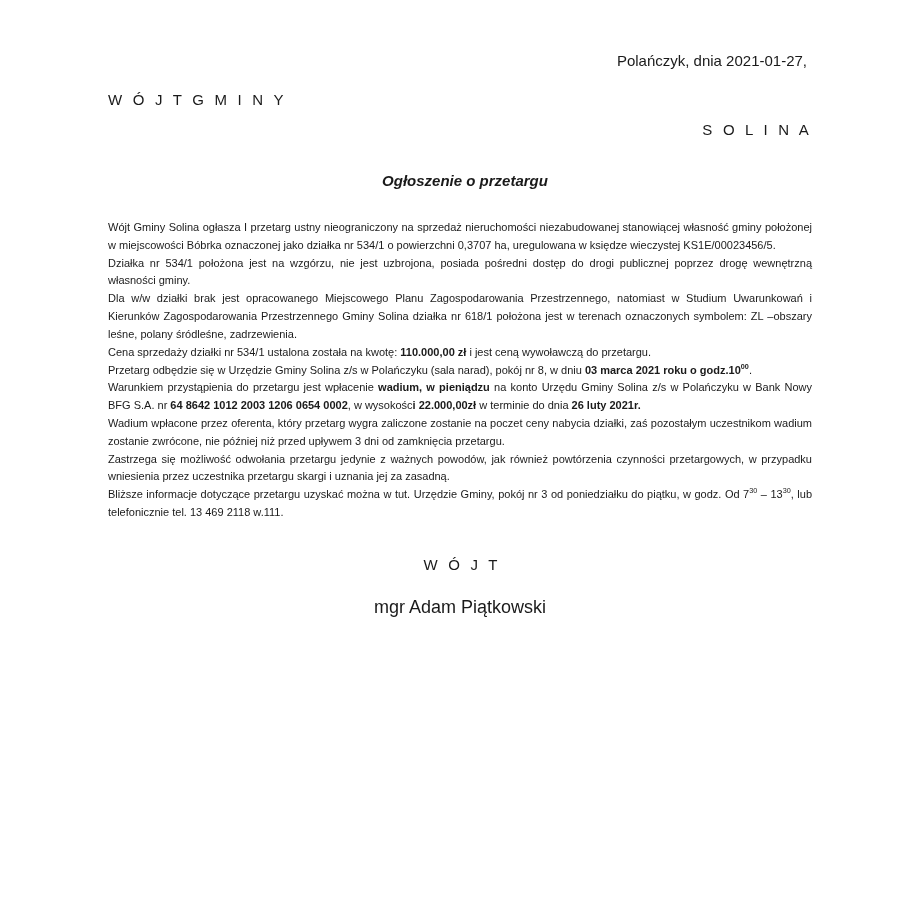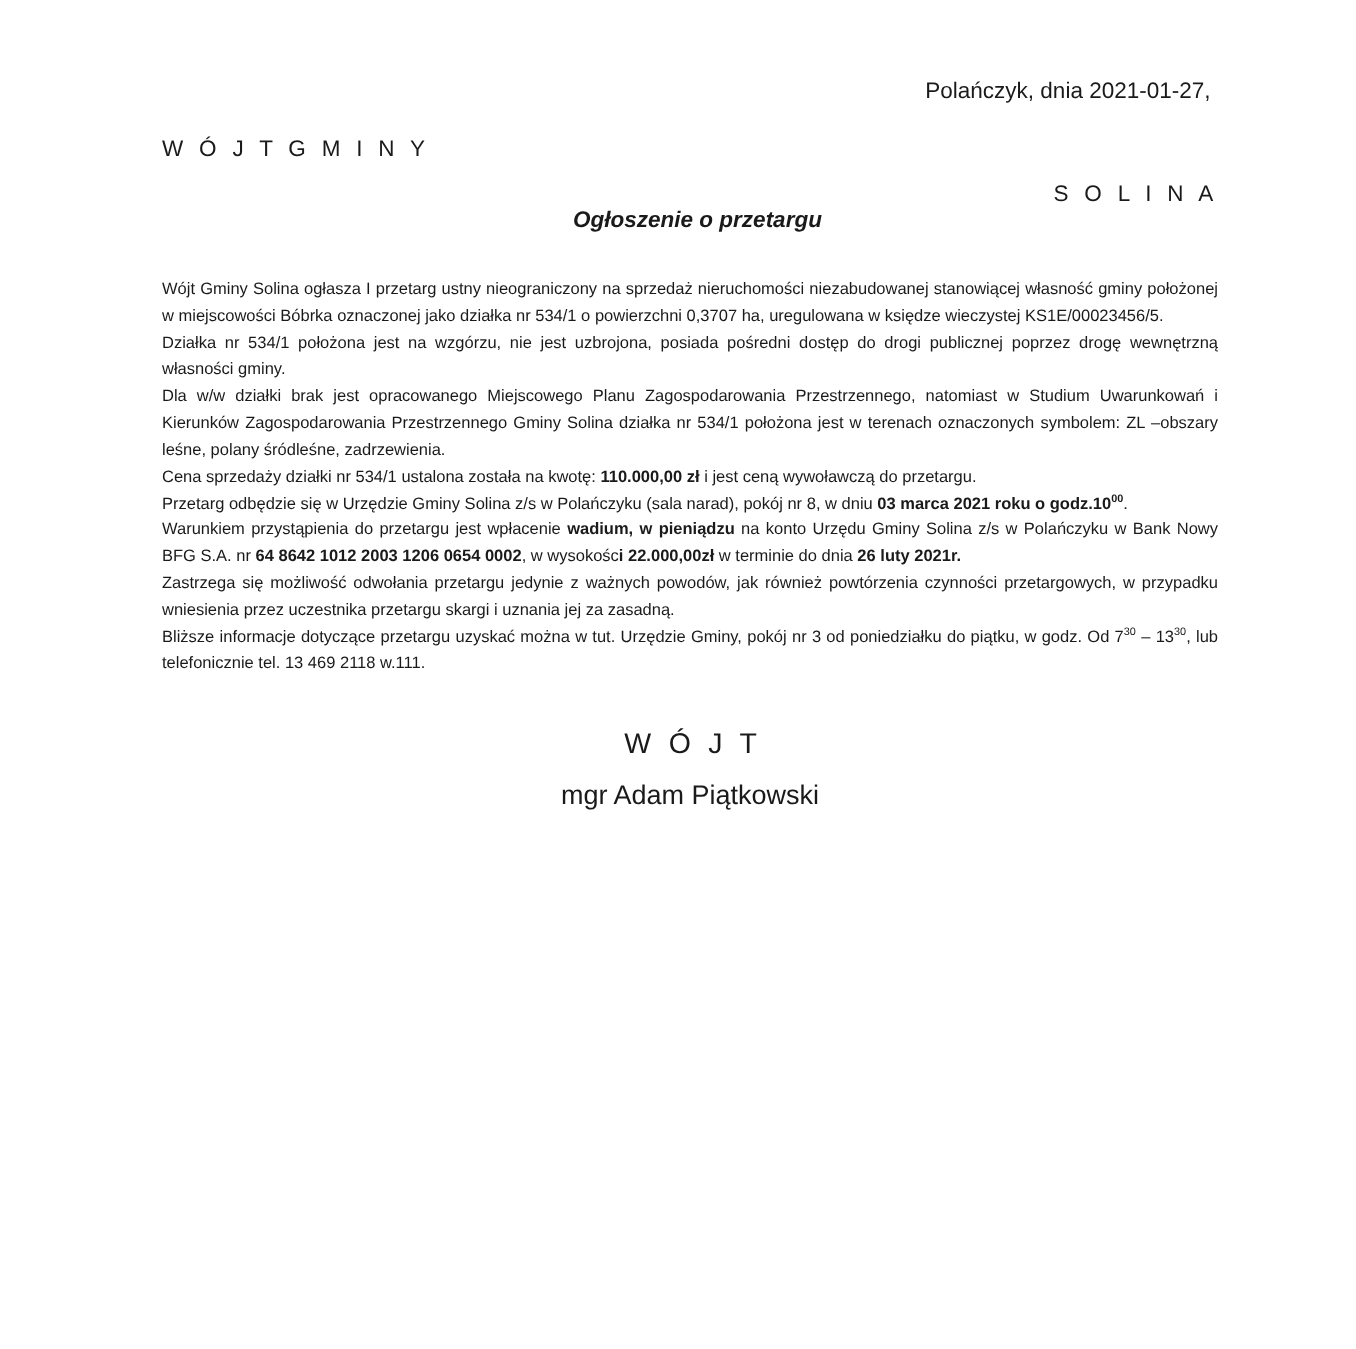--- a/index.html
+++ b/index.html
@@ -24,20 +24,21 @@
     position: relative;
   }
   .date-line {
     text-align: right;
     font-size: 15px;
     padding-right: 5px;
     margin-bottom: 22px;
   }
   .header-block {
     margin-top: 0;
+    margin-bottom: 34px;
   }
   .header-line1 {
     font-size: 15px;
     letter-spacing: 3.2px;
     margin-left: 0px;
   }
   .header-line2 {
     font-size: 15px;
     letter-spacing: 3.2px;
     margin-left: 22px;
@@ -65,23 +66,23 @@
   sup {
     font-size: 0.66em;
     vertical-align: super;
     line-height: 0;
   }
   .signature {
     margin-top: 34px;
     text-align: center;
   }
   .sig-title {
-    font-size: 19px;
+    font-size: 15px;
     letter-spacing: 3.2px;
-    margin-bottom: 12px;
+    margin-bottom: 24px;
     padding-left: 4px;
   }
   .sig-name {
     font-size: 18px;
   }
 </style>
 </head>
 <body>
 
 <div class="page">
@@ -92,21 +93,21 @@
     <div class="header-line1">W Ó J T   G M I N Y</div>
     <div class="header-line2">S O L I N A</div>
   </div>
 
   <div class="doc-title">Ogłoszenie o przetargu</div>
 
   <p class="body-par">Wójt Gminy Solina ogłasza I przetarg ustny nieograniczony na sprzedaż nieruchomości niezabudowanej stanowiącej własność gminy położonej w miejscowości Bóbrka oznaczonej jako działka nr 534/1 o powierzchni  0,3707 ha, uregulowana w księdze wieczystej KS1E/00023456/5.</p>
 
   <p class="body-par">Działka nr 534/1 położona jest na wzgórzu, nie jest uzbrojona, posiada pośredni dostęp do drogi publicznej poprzez drogę wewnętrzną własności gminy.</p>
 
-  <p class="body-par">Dla w/w działki brak jest opracowanego Miejscowego Planu Zagospodarowania Przestrzennego, natomiast w Studium Uwarunkowań i Kierunków  Zagospodarowania Przestrzennego Gminy Solina działka nr 534/1 położona jest w terenach oznaczonych symbolem: ZL –obszary leśne, polany śródleśne, zadrzewienia.</p>
+  <p class="body-par">Dla w/w działki brak jest opracowanego Miejscowego Planu Zagospodarowania Przestrzennego, natomiast w Studium Uwarunkowań i Kierunków  Zagospodarowania Przestrzennego Gminy Solina działka nr 618/1 położona jest w terenach oznaczonych symbolem: ZL –obszary leśne, polany śródleśne, zadrzewienia.</p>
 
   <p class="body-par">
     <span>Cena  sprzedaży działki nr 534/1 ustalona została na kwotę:</span>
     <span class="bold-italic">110.000,00 zł</span>
     <span>i jest ceną wywoławczą do przetargu.</span>
   </p>
 
   <p class="body-par">
     <span>Przetarg odbędzie się w Urzędzie Gminy Solina z/s w Polańczyku (sala narad), pokój nr 8,  w dniu</span>
     <span class="bold-italic"><span>03 marca 2021 roku  o godz.10</span><sup>00</sup></span><span>.</span>
@@ -114,20 +115,21 @@
 
   <p class="body-par">
     <span>Warunkiem przystąpienia do przetargu jest wpłacenie</span>
     <span class="bold-italic">wadium, w pieniądzu</span>
     <span>na konto Urzędu Gminy Solina z/s w Polańczyku  w Bank Nowy BFG S.A. nr</span>
     <span class="bold-italic">64 8642 1012 2003 1206 0654 0002</span><span>, w wysokośc</span><span class="bold-italic">i 22.000,00zł</span>
     <span>w terminie do dnia</span>
     <span class="bold-italic">26 luty 2021r.</span>
   </p>
 
+  <p class="body-par">Wadium wpłacone przez oferenta, który przetarg wygra zaliczone zostanie na poczet ceny nabycia działki, zaś pozostałym uczestnikom wadium zostanie zwrócone, nie później niż przed upływem 3 dni od zamknięcia przetargu.</p>
 
   <p class="body-par">Zastrzega się możliwość odwołania przetargu jedynie z ważnych powodów, jak również powtórzenia czynności przetargowych, w przypadku wniesienia przez uczestnika przetargu skargi i uznania jej za zasadną.</p>
 
   <p class="body-par">
     <span>Bliższe informacje dotyczące przetargu uzyskać można w tut. Urzędzie Gminy, pokój nr 3 od poniedziałku do piątku, w godz. Od 7</span><sup>30</sup><span> – 13</span><sup>30</sup><span>, lub telefonicznie tel. 13 469 2118 w.111.</span>
   </p>
 
   <div class="signature">
     <div class="sig-title">W Ó J T</div>
     <div class="sig-name">mgr Adam Piątkowski</div>

